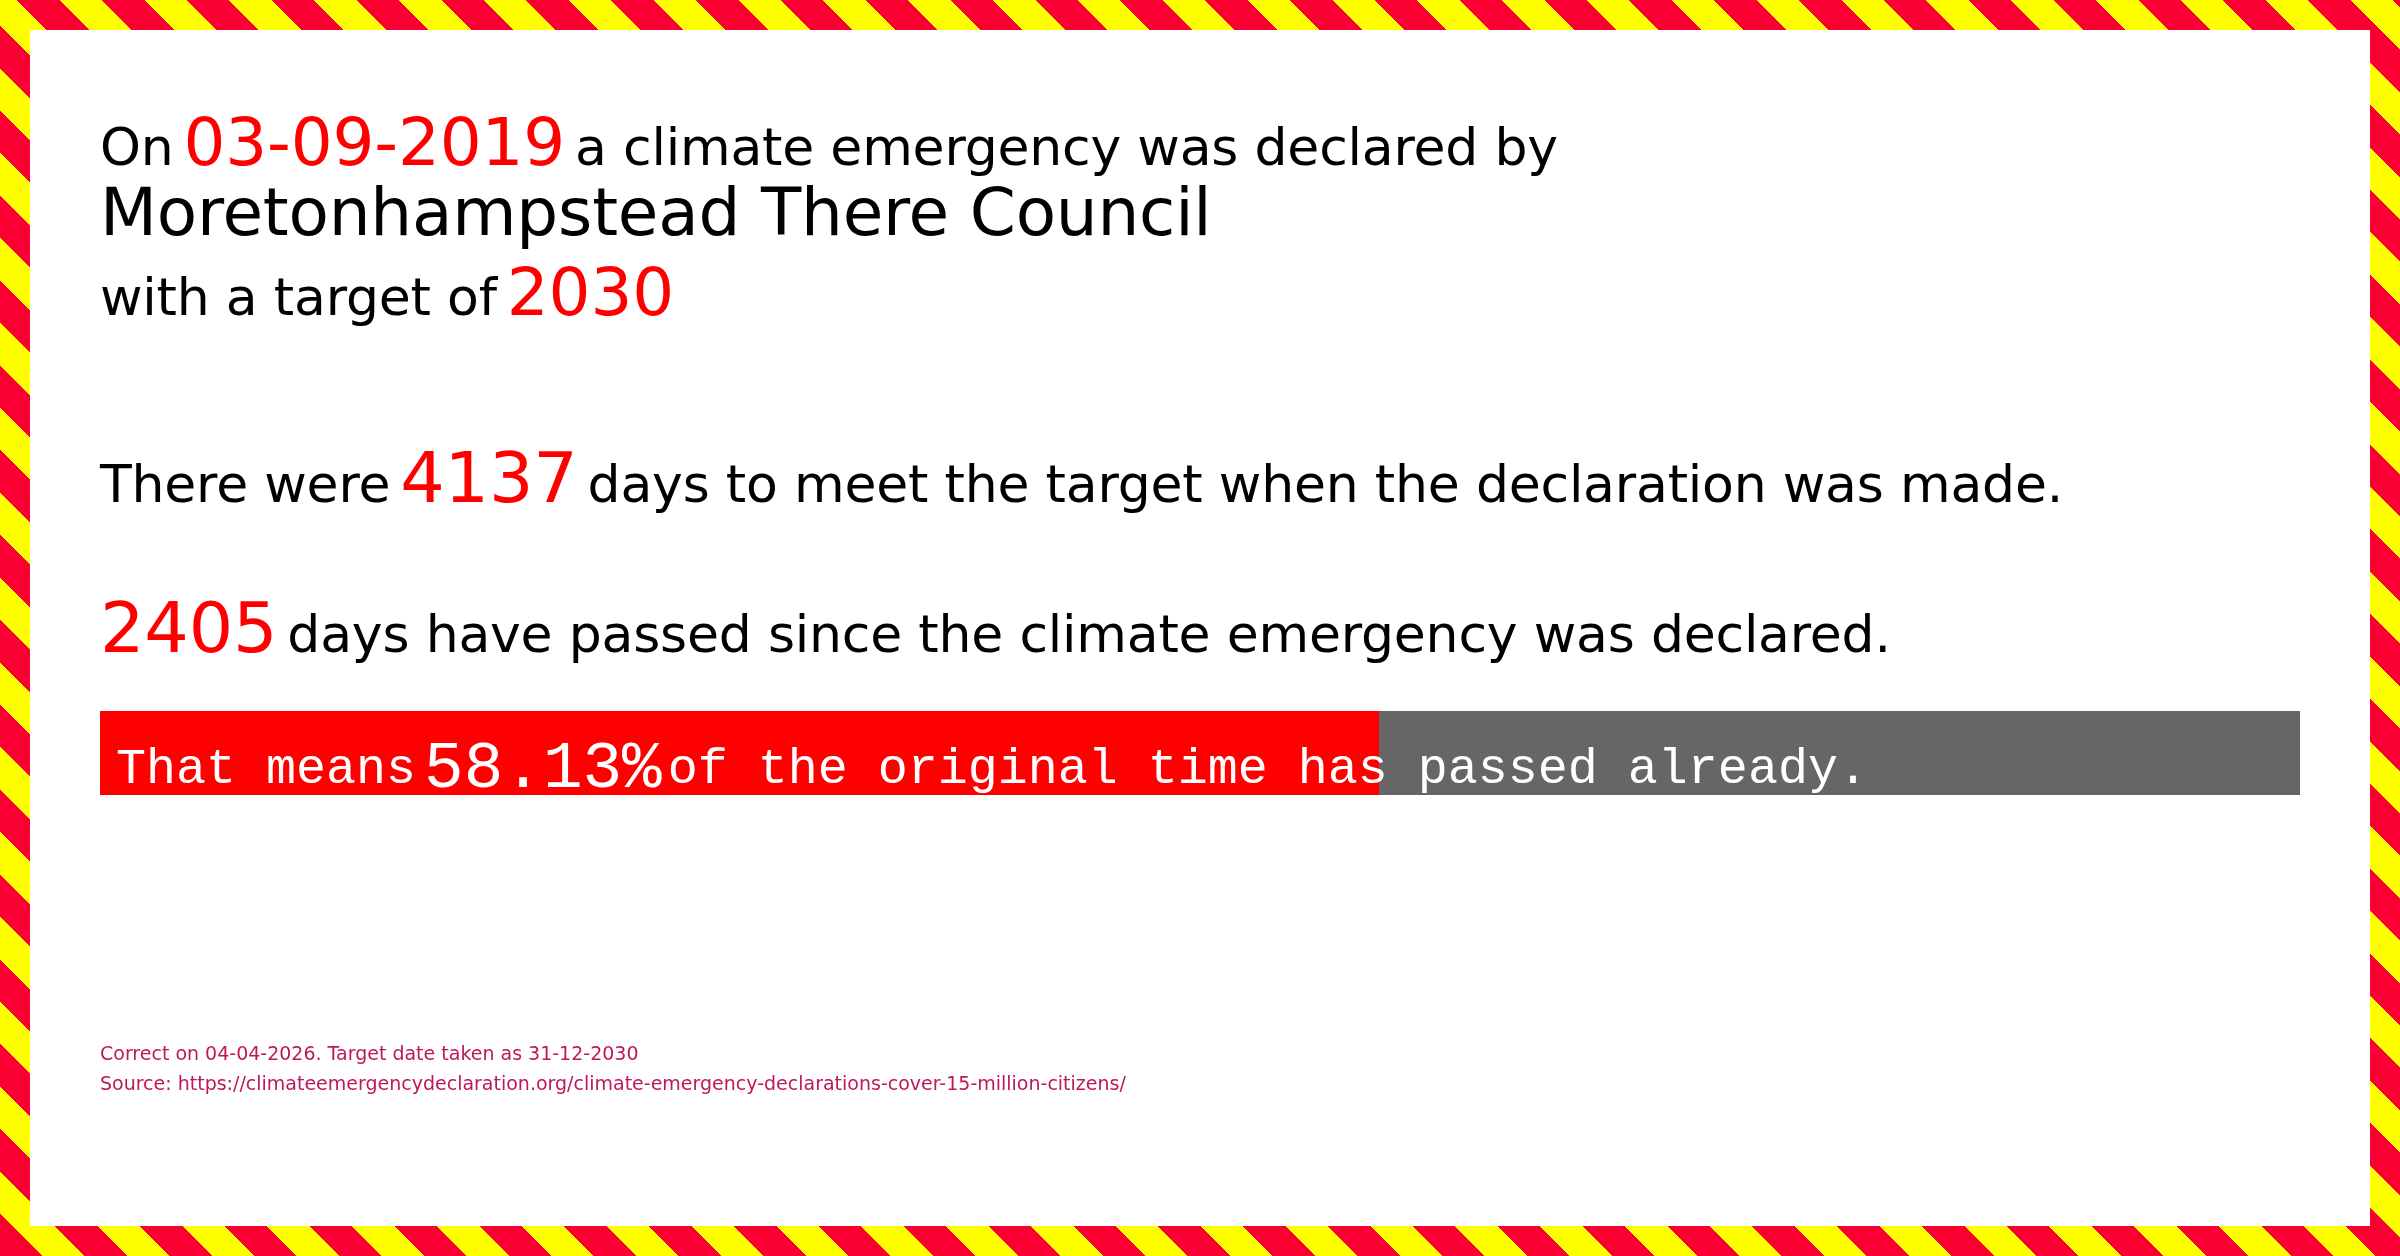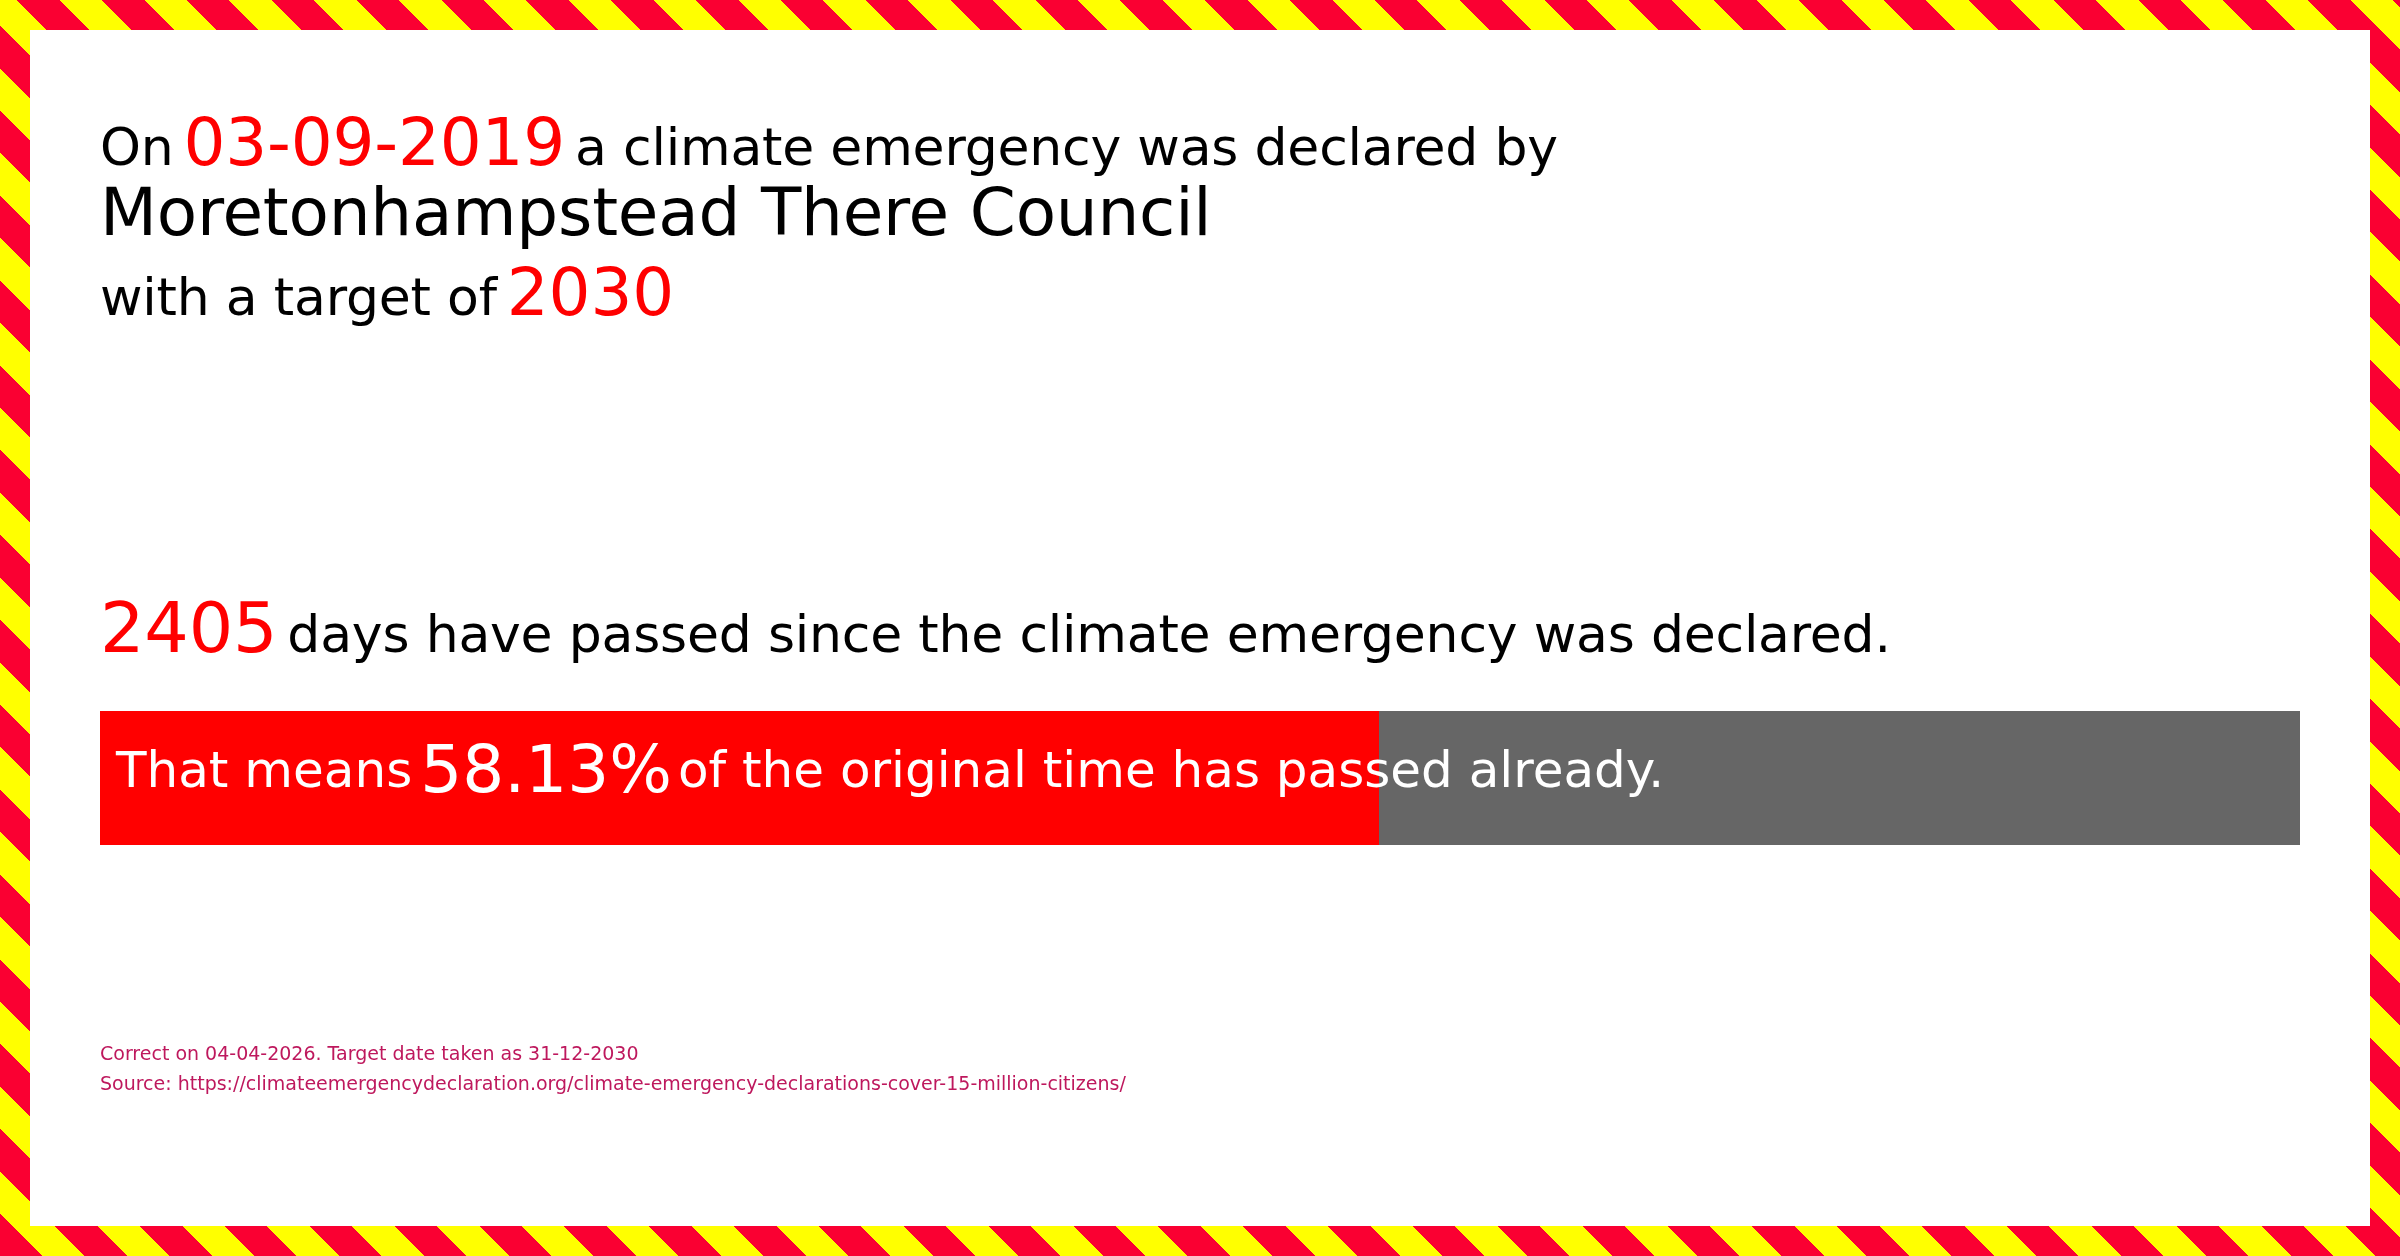--- a/index.html
+++ b/index.html
@@ -109,21 +109,22 @@
     font-size: 52px;
   }
   .l6 .red { font-size: 70px; }
 
   
   .bar-wrap {
     position: absolute;
     left: 0;
     right: 0;
     top: 681px;
-    height: 134px;
+    height: 84px;
+    font-family: Liberation Mono, monospace;
   }
   .bar-track {
     position: absolute;
     inset: 0;
     background: #666666;
     display: block;
   }
   .bar-fill {
     position: absolute;
     left: 0;
@@ -171,20 +172,23 @@
       <div class="line l1">
         <span>On</span><span class="sp"></span><span class="red">03-09-2019</span><span class="sp"></span><span>a climate emergency was declared by</span>
       </div>
 
       <div class="line l2">Moretonhampstead There Council</div>
 
       <div class="line l3">
         <span>with a target of</span><span class="sp"></span><span class="red">2030</span>
       </div>
 
+      <div class="line l4">
+        <span>There were</span><span class="sp"></span><span class="red">4137</span><span class="sp"></span><span>days to meet the target when the declaration was made.</span>
+      </div>
 
       <div class="line l5">
         <span class="red">2405</span><span class="sp"></span><span>days have passed since the climate emergency was declared.</span>
       </div>
 
       <div class="bar-wrap">
         <div class="bar-track"></div>
         <div class="bar-fill" id="bar-fill" style="width: 58.13%;"></div>
         <div class="bar-label">
           <span>That means</span>

